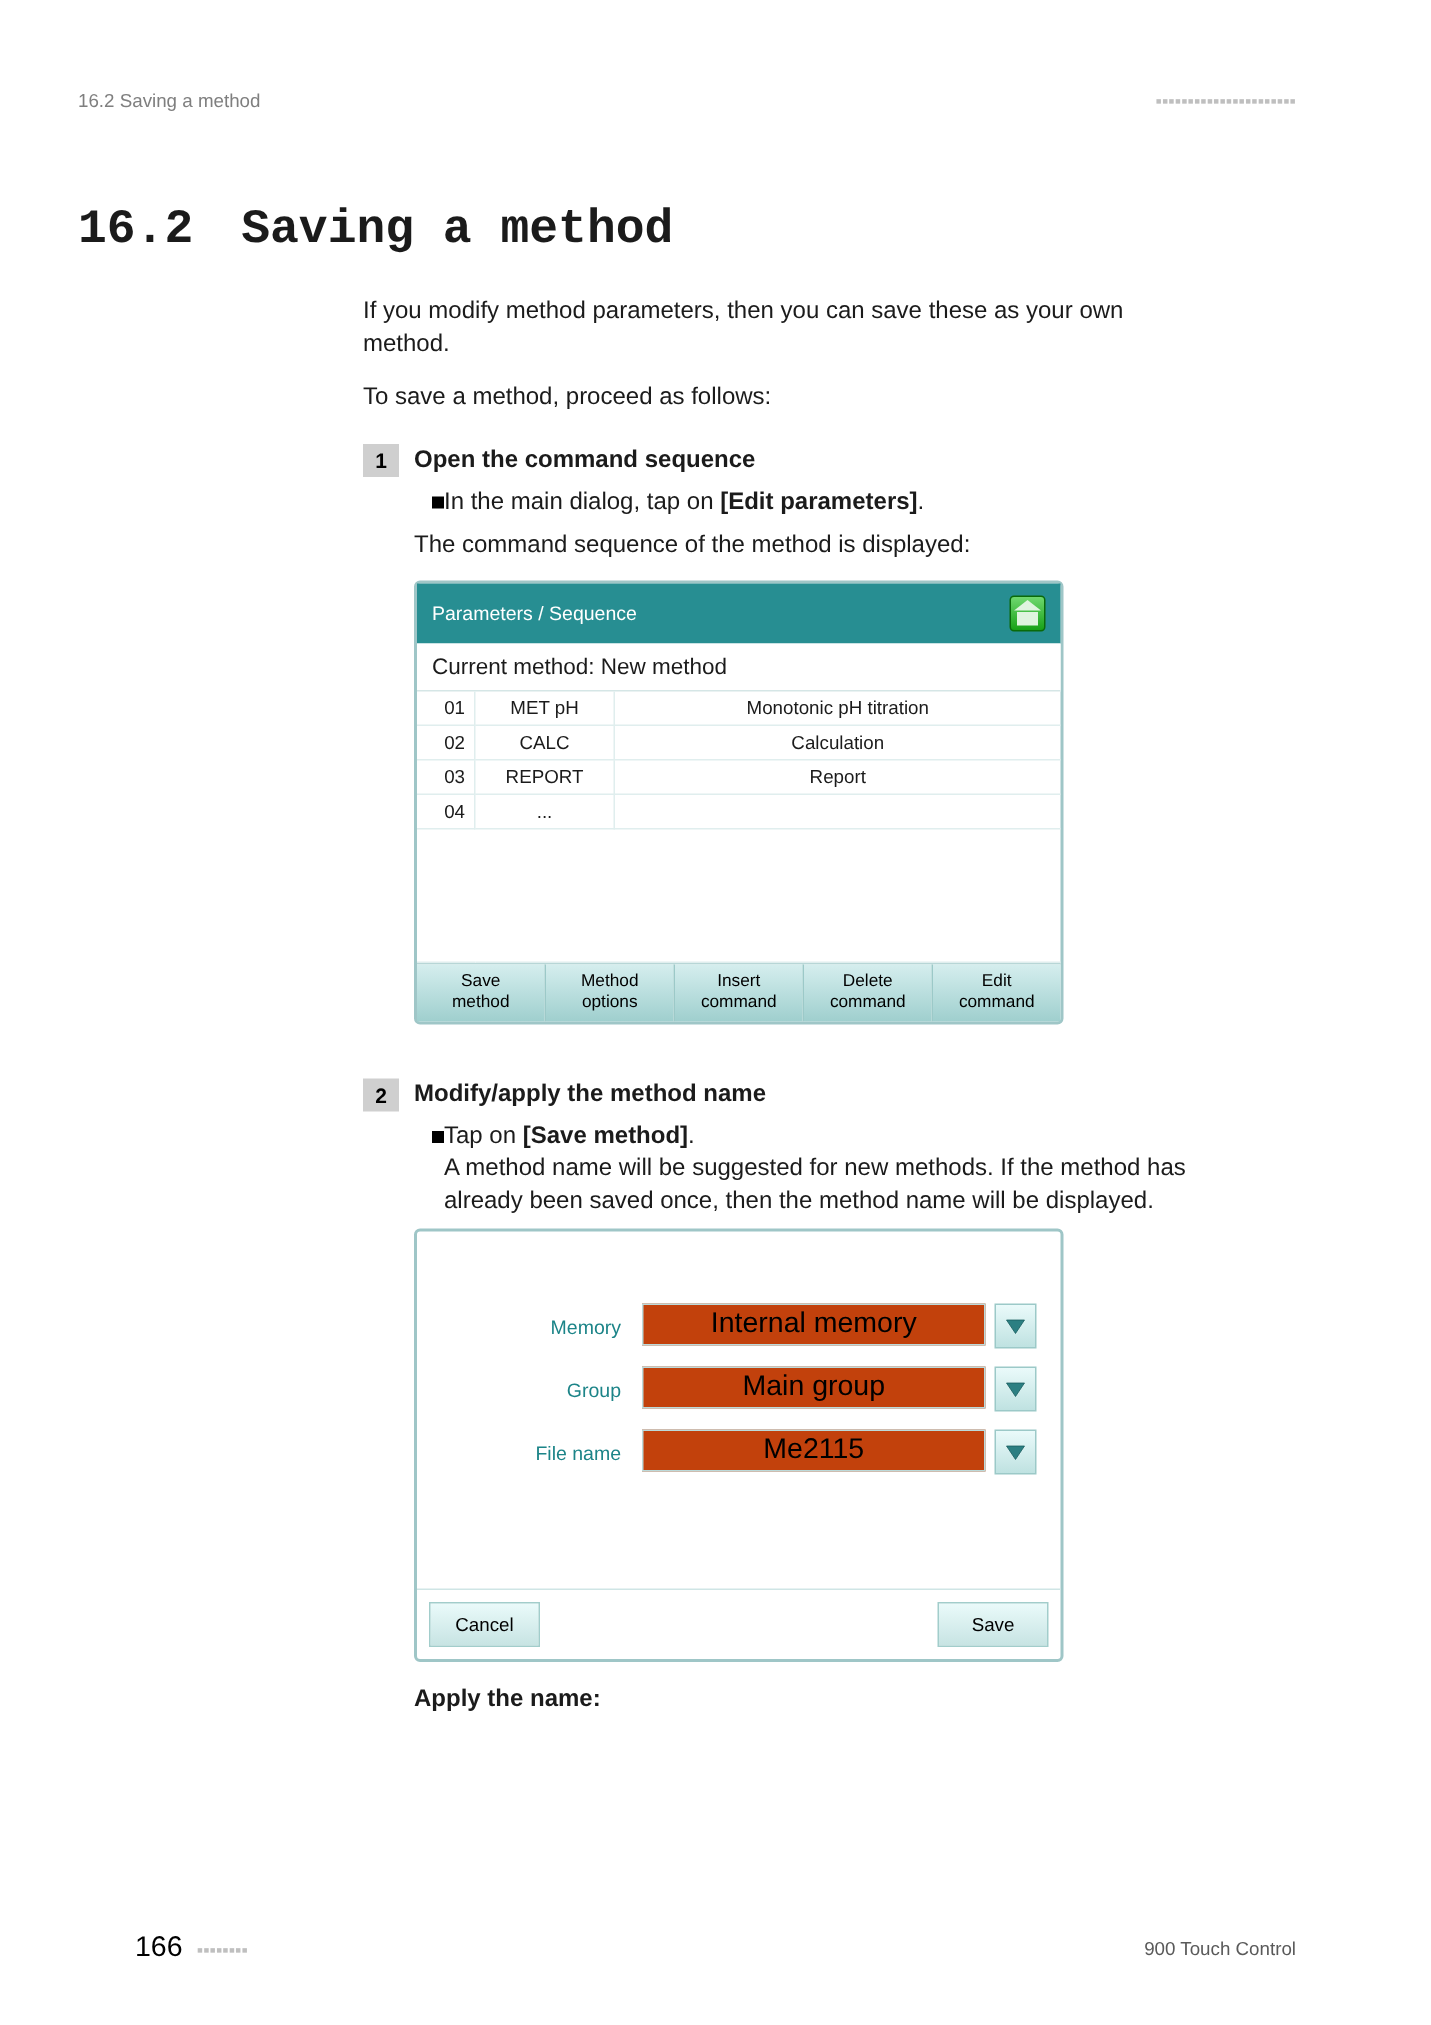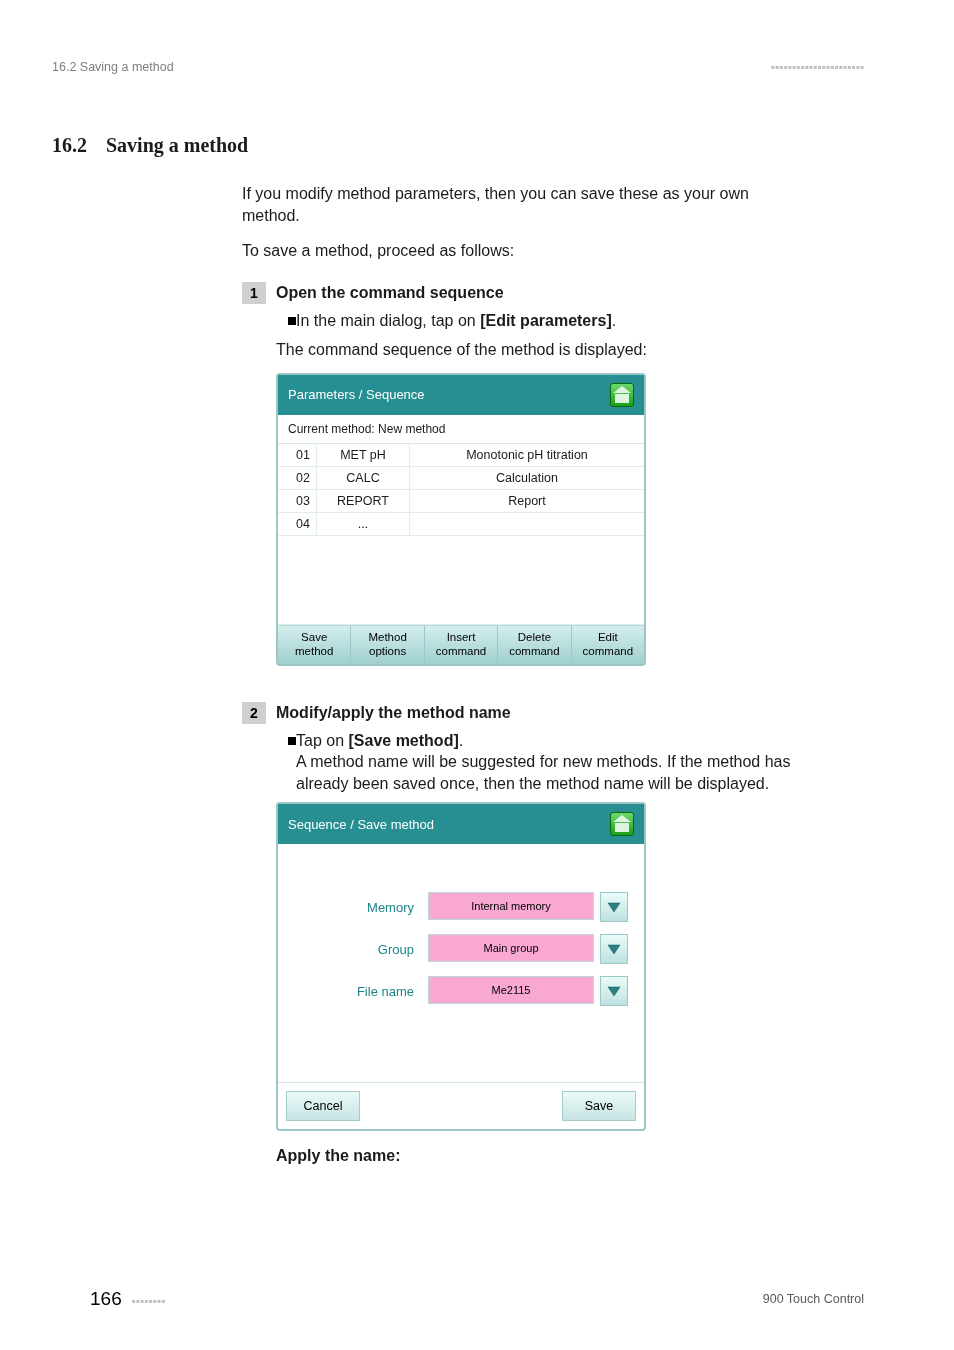--- a/index.html
+++ b/index.html
@@ -37,25 +37,25 @@
     margin-bottom: 60px;
   }
   .header-dashes {
     letter-spacing: 0;
     color: #bfbfbf;
     font-size: 12px;
   }
   
   .section-heading {
     display: flex;
-    gap: 19px;
+    gap: 32px;
     font-weight: 800;
-    font-size: 20px;
+    font-size: 32px;
     margin-bottom: 26px;
-    font-family: Liberation Serif, serif;
+    font-family: Liberation Mono, monospace;
   }
   .content-col {
     margin-left: 190px;
     width: 560px;
   }
   .para {
     font-size: 16px;
     line-height: 1.35;
     margin: 0 0 14px 0;
   }
@@ -101,21 +101,21 @@
     line-height: 1.35;
   }
   .step-desc {
     font-size: 16px;
     line-height: 1.35;
     margin: 6px 0 12px 0;
   }
   .bold { font-weight: 700; }
   
   .ui-panel {
-    width: 370px;
+    width: 433px;
     border: 2px solid #9fc6c7;
     border-radius: 4px;
     box-sizing: border-box;
     margin: 6px 0 16px 0;
     background: #fff;
     font-family: Arial, sans-serif;
   }
   .ui-titlebar {
     background: var(--teal);
     color: #fff;
@@ -146,21 +146,21 @@
     position: absolute;
     left: 2px; right: 2px; top: 2px;
     height: 0;
     border-left: 9px solid transparent;
     border-right: 9px solid transparent;
     border-bottom: 7px solid #dff4df;
   }
   
   .seq-subtitle {
     background: #fff;
-    font-size: 12px;
+    font-size: 15px;
     padding: 7px 10px;
     border-bottom: 1px solid #d5e6e6;
   }
   .seq-table {
     width: 100%;
     border-collapse: collapse;
   }
   .seq-table td {
     font-size: 12.5px;
     padding: 4px 6px;
@@ -216,22 +216,22 @@
     padding-right: 14px;
   }
   .save-field {
     flex: 1 1 auto;
     display: flex;
   }
   .save-input {
     flex: 1 1 auto;
     height: 26px;
     border: 1px solid #bcdada;
-    background: #f9a8d4;
-    font-size: 11px;
+    background: #c2410c;
+    font-size: 19px;
     display: flex;
     align-items: center;
     justify-content: center;
     color: #000;
   }
   .dropdown-btn {
     width: 26px;
     height: 28px;
     margin-left: 6px;
     background: linear-gradient(#eafafa, #bfe2e1);
@@ -368,24 +368,20 @@
         <div class="step-title">Modify/apply the method name</div>
         <div class="bullet-row">
           <div class="bullet-mark"></div>
           <div class="bullet-text">
             <span>Tap on </span><span class="bold">[Save method]</span><span>.</span><br>
             <span>A method name will be suggested for new methods. If the method has already been saved once, then the method name will be displayed.</span>
           </div>
         </div>
 
         <div class="ui-panel">
-          <div class="ui-titlebar">
-            <span>Sequence / Save method</span>
-            <span class="home-icon"></span>
-          </div>
           <div class="save-body">
             <div class="save-row">
               <div class="save-label">Memory</div>
               <div class="save-field">
                 <div class="save-input">Internal memory</div>
                 <div class="dropdown-btn">
                   <svg viewBox="0 0 14 12">
                       <polygon points="1,2 13,2 7,11" fill="#2c7f82" stroke="#15595b" stroke-width="0.5"></polygon>
                     </svg>
                 </div>

